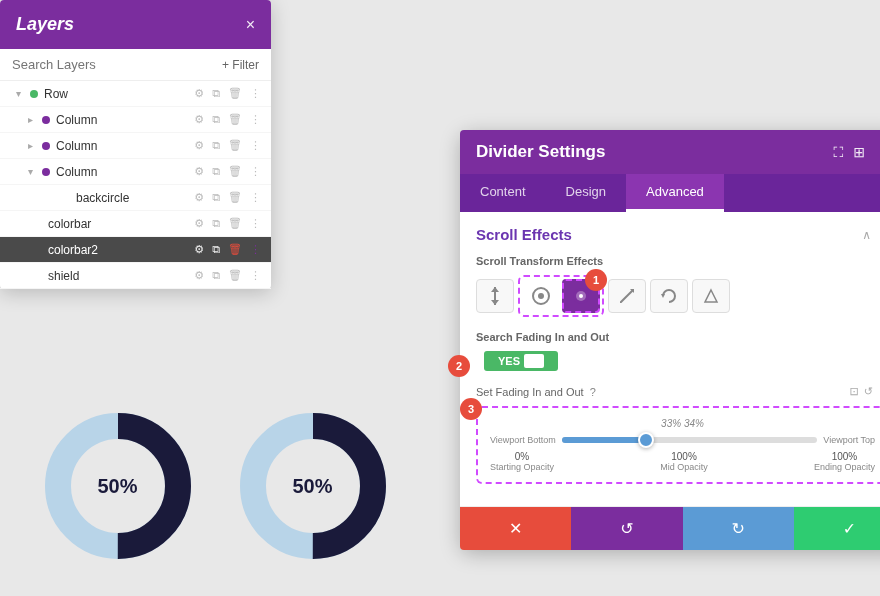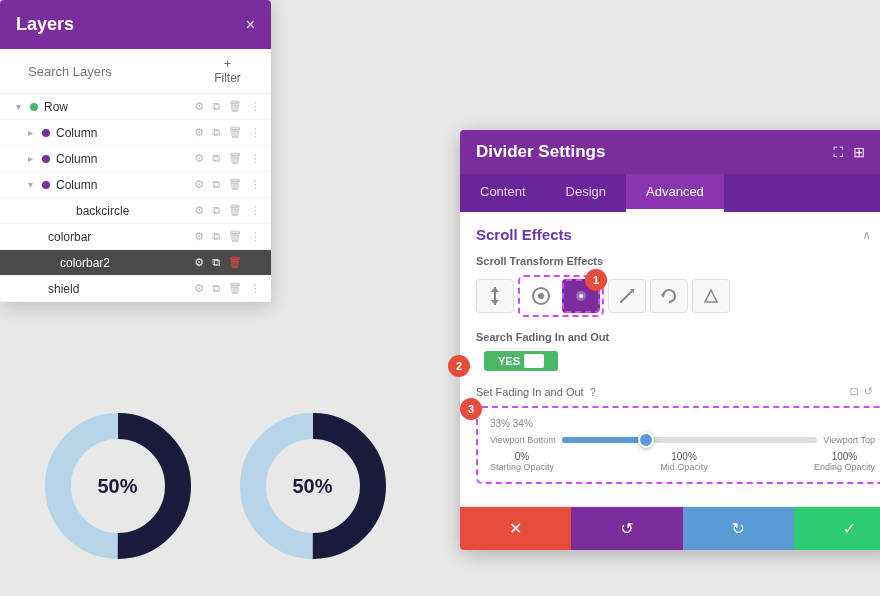--- a/index.html
+++ b/index.html
@@ -27,30 +27,31 @@
       color: #fff;
       padding: 14px 16px;
       display: flex;
       align-items: center;
       justify-content: space-between;
       border-radius: 4px 4px 0 0;
     }
     .layers-title {
       font-size: 18px;
       font-weight: 600;
+      font-style: italic;
     }
     .layers-close {
       cursor: pointer;
       font-size: 16px;
       opacity: 0.9;
     }
     .layers-search {
       display: flex;
       align-items: center;
-      padding: 8px 28px;
+      padding: 8px 12px;
       border-bottom: 1px solid #eee;
       gap: 8px;
     }
     .layers-search input {
       border: none;
       outline: none;
       flex: 1;
       font-size: 13px;
       color: #888;
     }
@@ -285,25 +286,26 @@
       color: #aaa;
     }
     .slider-area {
       border: 2px dashed #d04aff;
       border-radius: 6px;
       padding: 10px 12px;
       margin-bottom: 8px;
     }
     .slider-percentage-row {
       display: flex;
-      justify-content: flex-start;
+      justify-content: center;
       gap: 4px;
       font-size: 10px;
       color: #888;
       margin-bottom: 6px;
+      font-style: italic;
     }
     .slider-track-row {
       display: flex;
       align-items: center;
       gap: 6px;
       margin-bottom: 6px;
     }
     .viewport-label {
       font-size: 9px;
       color: #888;
@@ -460,21 +462,21 @@
   </div>
   <div class="layer-row" style="padding-left:48px;">
     <span class="layer-name">colorbar</span>
     <div class="layer-icons">
       <span class="layer-icon">⚙</span>
       <span class="layer-icon">⧉</span>
       <span class="layer-icon">🗑</span>
       <span class="layer-icon">⋮</span>
     </div>
   </div>
-  <div class="layer-row selected" style="padding-left:60px;">
+  <div class="layer-row selected" style="padding-left:48px;">
     <span class="layer-name">colorbar2</span>
     <div class="layer-icons">
       <span class="layer-icon selected">⚙</span>
       <span class="layer-icon selected">⧉</span>
       <span class="layer-icon selected" style="color:#e74c3c;">🗑</span>
       <span class="layer-icon selected" style="color:#7b2d9e;">⋮</span>
     </div>
   </div>
   <div class="layer-row" style="padding-left:48px;">
     <span class="layer-name">shield</span>

